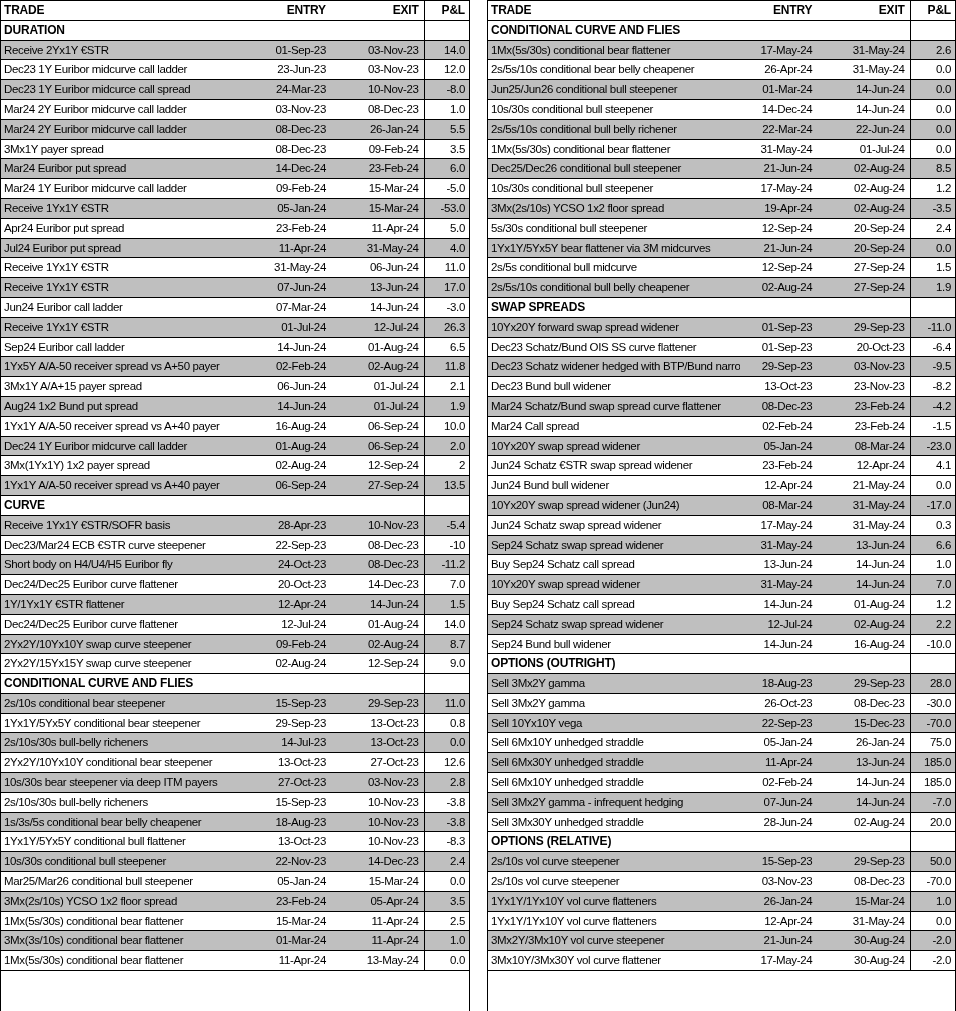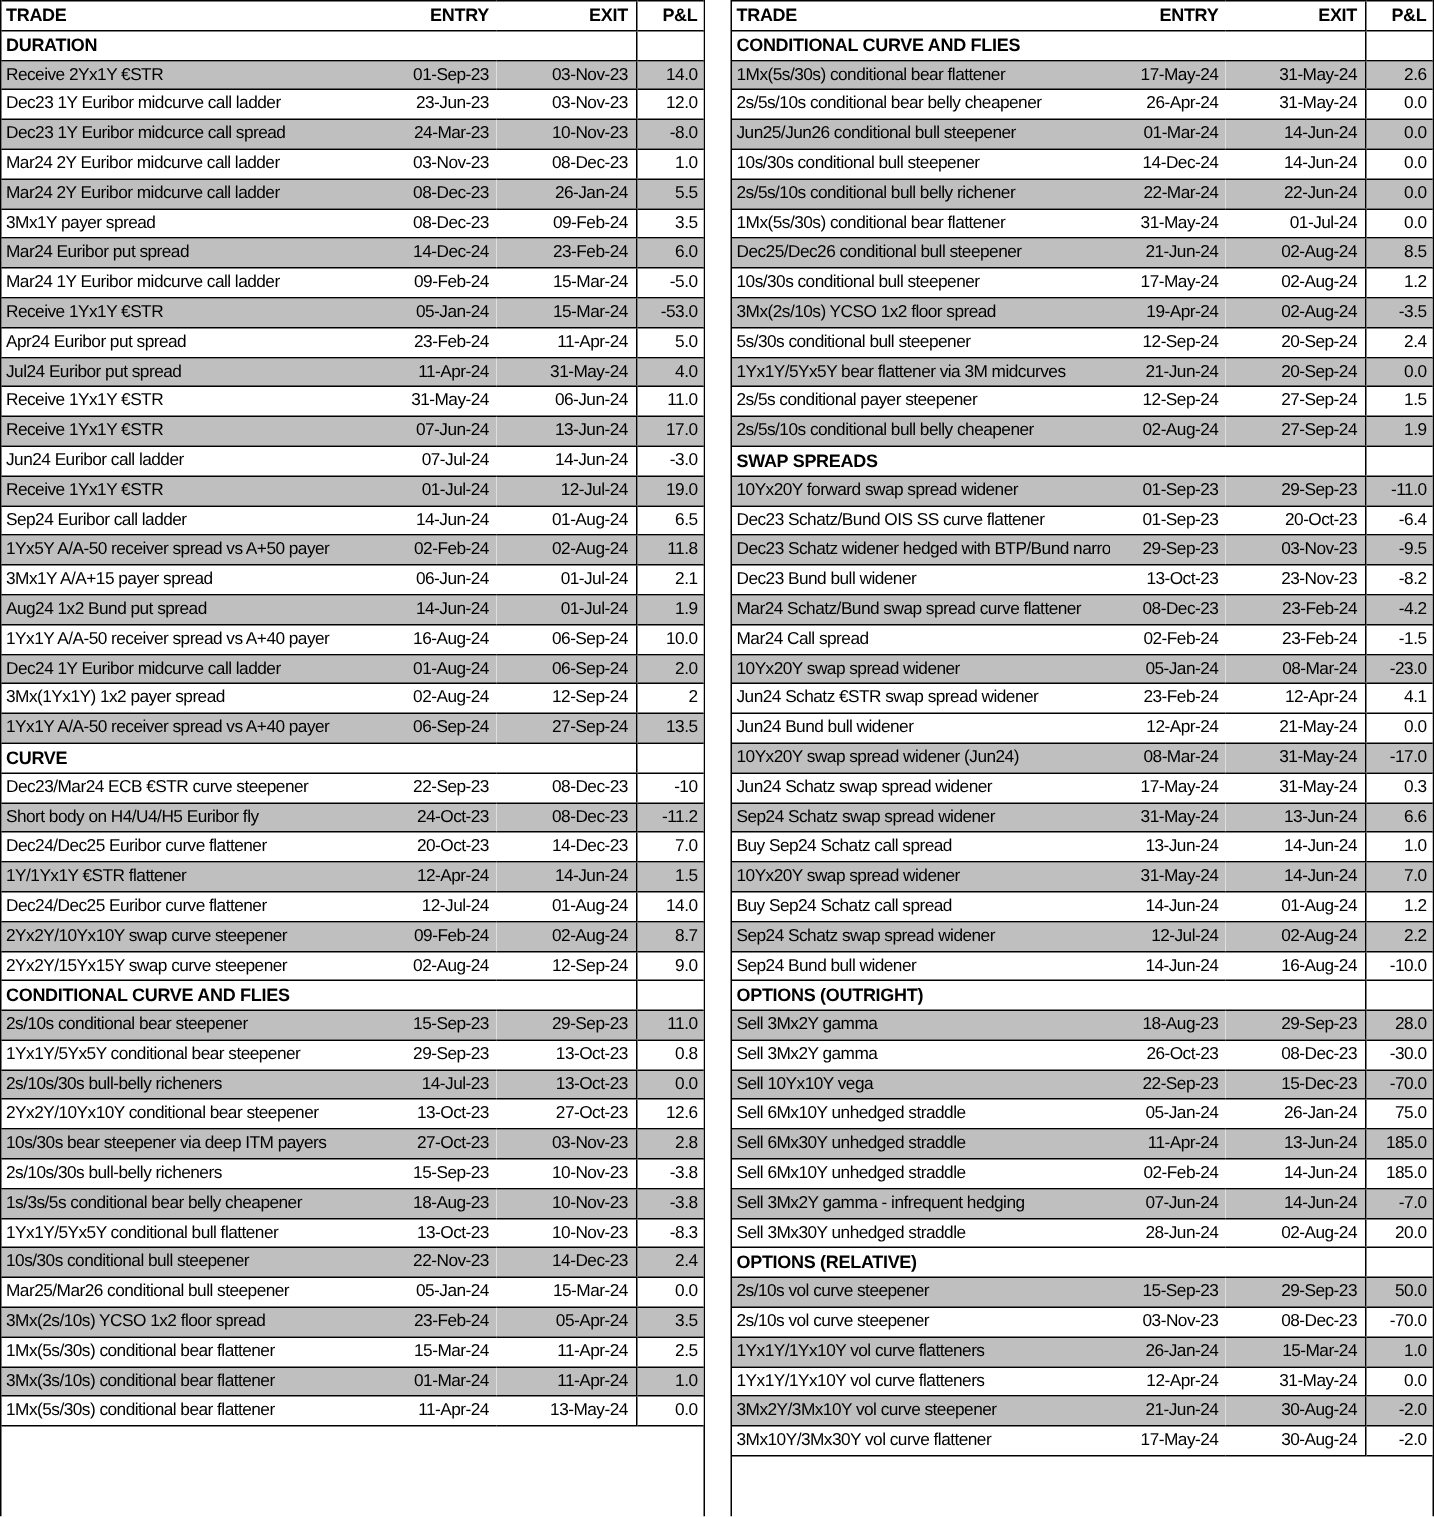--- a/index.html
+++ b/index.html
@@ -118,29 +118,29 @@
             <td class="c-pnl">11.0</td>
           </tr>
           <tr class="shaded">
             <td class="c-trade">Receive 1Yx1Y €STR</td>
             <td class="c-entry">07-Jun-24</td>
             <td class="c-exit">13-Jun-24</td>
             <td class="c-pnl">17.0</td>
           </tr>
           <tr class="plain">
             <td class="c-trade">Jun24 Euribor call ladder</td>
-            <td class="c-entry">07-Jul-24</td>
+            <td class="c-entry">07-Mar-24</td>
             <td class="c-exit">14-Jun-24</td>
             <td class="c-pnl">-3.0</td>
           </tr>
           <tr class="shaded">
             <td class="c-trade">Receive 1Yx1Y €STR</td>
             <td class="c-entry">01-Jul-24</td>
             <td class="c-exit">12-Jul-24</td>
-            <td class="c-pnl">19.0</td>
+            <td class="c-pnl">26.3</td>
           </tr>
           <tr class="plain">
             <td class="c-trade">Sep24 Euribor call ladder</td>
             <td class="c-entry">14-Jun-24</td>
             <td class="c-exit">01-Aug-24</td>
             <td class="c-pnl">6.5</td>
           </tr>
           <tr class="shaded">
             <td class="c-trade">1Yx5Y A/A-50 receiver spread vs A+50 payer</td>
             <td class="c-entry">02-Feb-24</td>
@@ -179,20 +179,26 @@
           </tr>
           <tr class="shaded">
             <td class="c-trade">1Yx1Y A/A-50 receiver spread vs A+40 payer</td>
             <td class="c-entry">06-Sep-24</td>
             <td class="c-exit">27-Sep-24</td>
             <td class="c-pnl">13.5</td>
           </tr>
           <tr class="section">
             <td class="c-trade" colspan="3">CURVE</td>
             <td class="c-pnl"></td>
+          </tr>
+          <tr class="shaded">
+            <td class="c-trade">Receive 1Yx1Y €STR/SOFR basis</td>
+            <td class="c-entry">28-Apr-23</td>
+            <td class="c-exit">10-Nov-23</td>
+            <td class="c-pnl">-5.4</td>
           </tr>
           <tr class="plain">
             <td class="c-trade">Dec23/Mar24 ECB €STR curve steepener</td>
             <td class="c-entry">22-Sep-23</td>
             <td class="c-exit">08-Dec-23</td>
             <td class="c-pnl">-10</td>
           </tr>
           <tr class="shaded">
             <td class="c-trade">Short body on H4/U4/H5 Euribor fly</td>
             <td class="c-entry">24-Oct-23</td>
@@ -399,21 +405,21 @@
             <td class="c-exit">20-Sep-24</td>
             <td class="c-pnl">2.4</td>
           </tr>
           <tr class="shaded">
             <td class="c-trade">1Yx1Y/5Yx5Y bear flattener via 3M midcurves</td>
             <td class="c-entry">21-Jun-24</td>
             <td class="c-exit">20-Sep-24</td>
             <td class="c-pnl">0.0</td>
           </tr>
           <tr class="plain">
-            <td class="c-trade">2s/5s conditional payer steepener</td>
+            <td class="c-trade">2s/5s conditional bull midcurve</td>
             <td class="c-entry">12-Sep-24</td>
             <td class="c-exit">27-Sep-24</td>
             <td class="c-pnl">1.5</td>
           </tr>
           <tr class="shaded">
             <td class="c-trade">2s/5s/10s conditional bull belly cheapener</td>
             <td class="c-entry">02-Aug-24</td>
             <td class="c-exit">27-Sep-24</td>
             <td class="c-pnl">1.9</td>
           </tr>

